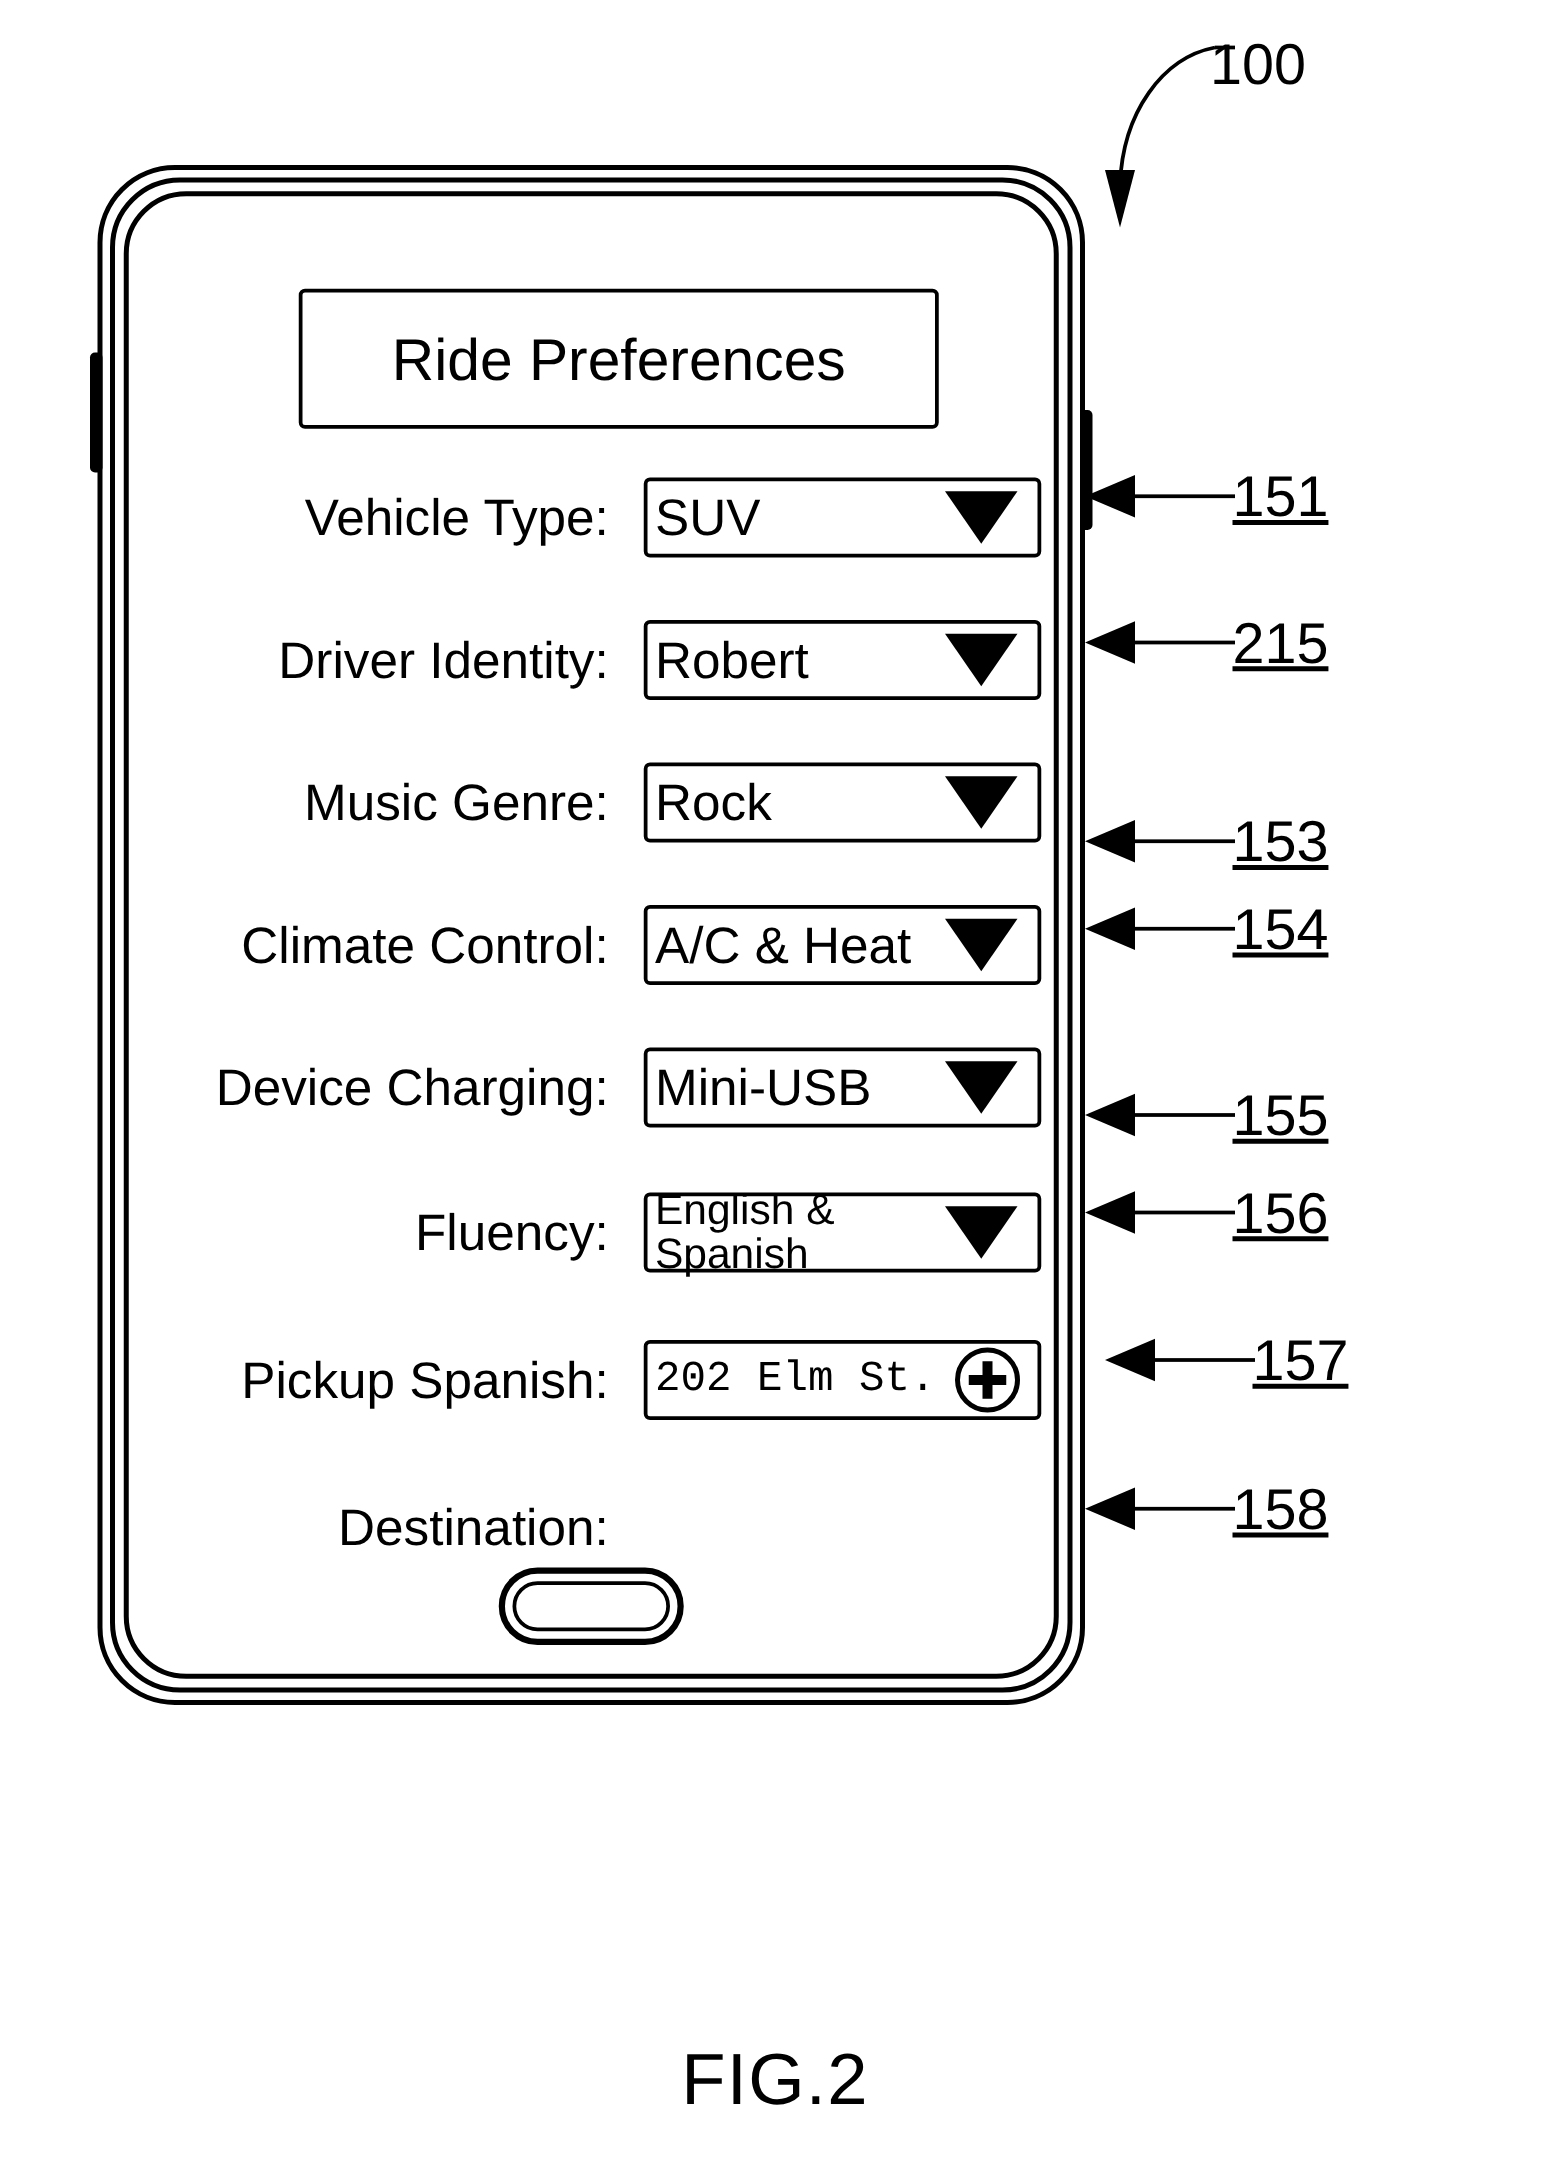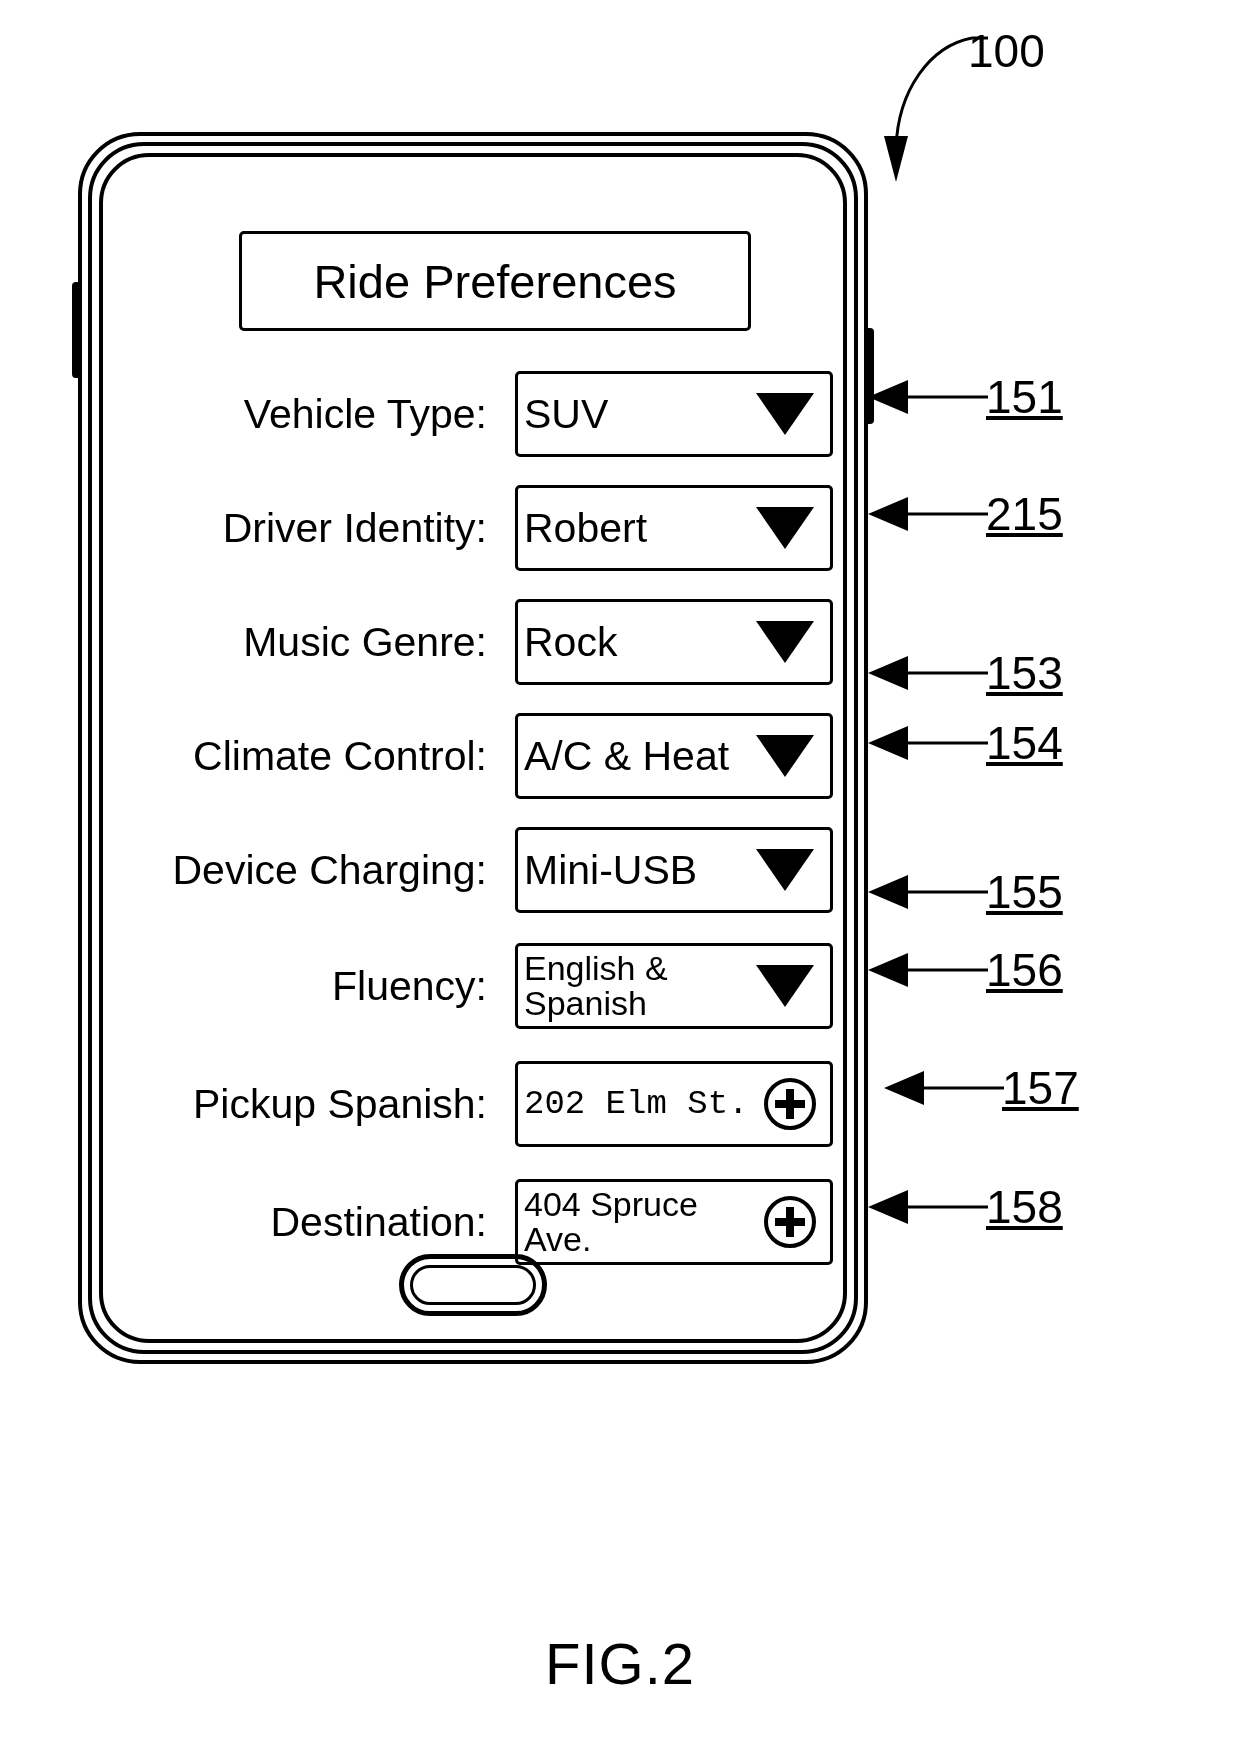--- a/index.html
+++ b/index.html
@@ -103,21 +103,21 @@
     right: 33px;
     bottom: 33px;
     overflow: visible;
   }
 
   #title-box {
     position: absolute;
     left: 128px;
     top: 66px;
     width: 512px;
-    height: 100px;
+    height: 112px;
     border: 3px solid #000;
     border-radius: 5px;
     box-sizing: border-box;
     display: flex;
     align-items: center;
     justify-content: center;
   }
   #title-text {
     font-size: 47px;
     line-height: 1;
@@ -147,21 +147,21 @@
     box-sizing: border-box;
     font-size: 41px;
     line-height: 1;
     white-space: nowrap;
   }
 
   .field {
     position: relative;
     flex: 0 0 auto;
     width: 318px;
-    height: 86px;
+    height: 64px;
     border: 3px solid #000;
     border-radius: 5px;
     box-sizing: border-box;
     display: flex;
     align-items: center;
   }
   .field-value {
     padding-left: 6px;
     font-size: 41px;
     line-height: 1;
@@ -366,25 +366,20 @@
       <div class="row tall">
         <div class="row-label">Pickup Spanish:</div>
         <div class="field">
           <div class="field-value addr-1">202 Elm St.</div>
           <div class="plus-icon"></div>
         </div>
       </div>
 
       <div class="row tall">
         <div class="row-label">Destination:</div>
-        <div class="field">
-          <div class="field-value addr">404 Spruce
-Ave.</div>
-          <div class="plus-icon"></div>
-        </div>
       </div>
 
     </div>
   </div>
 
   <div id="home-button-outer">
     <div id="home-button-inner"></div>
   </div>
 </div>
 

